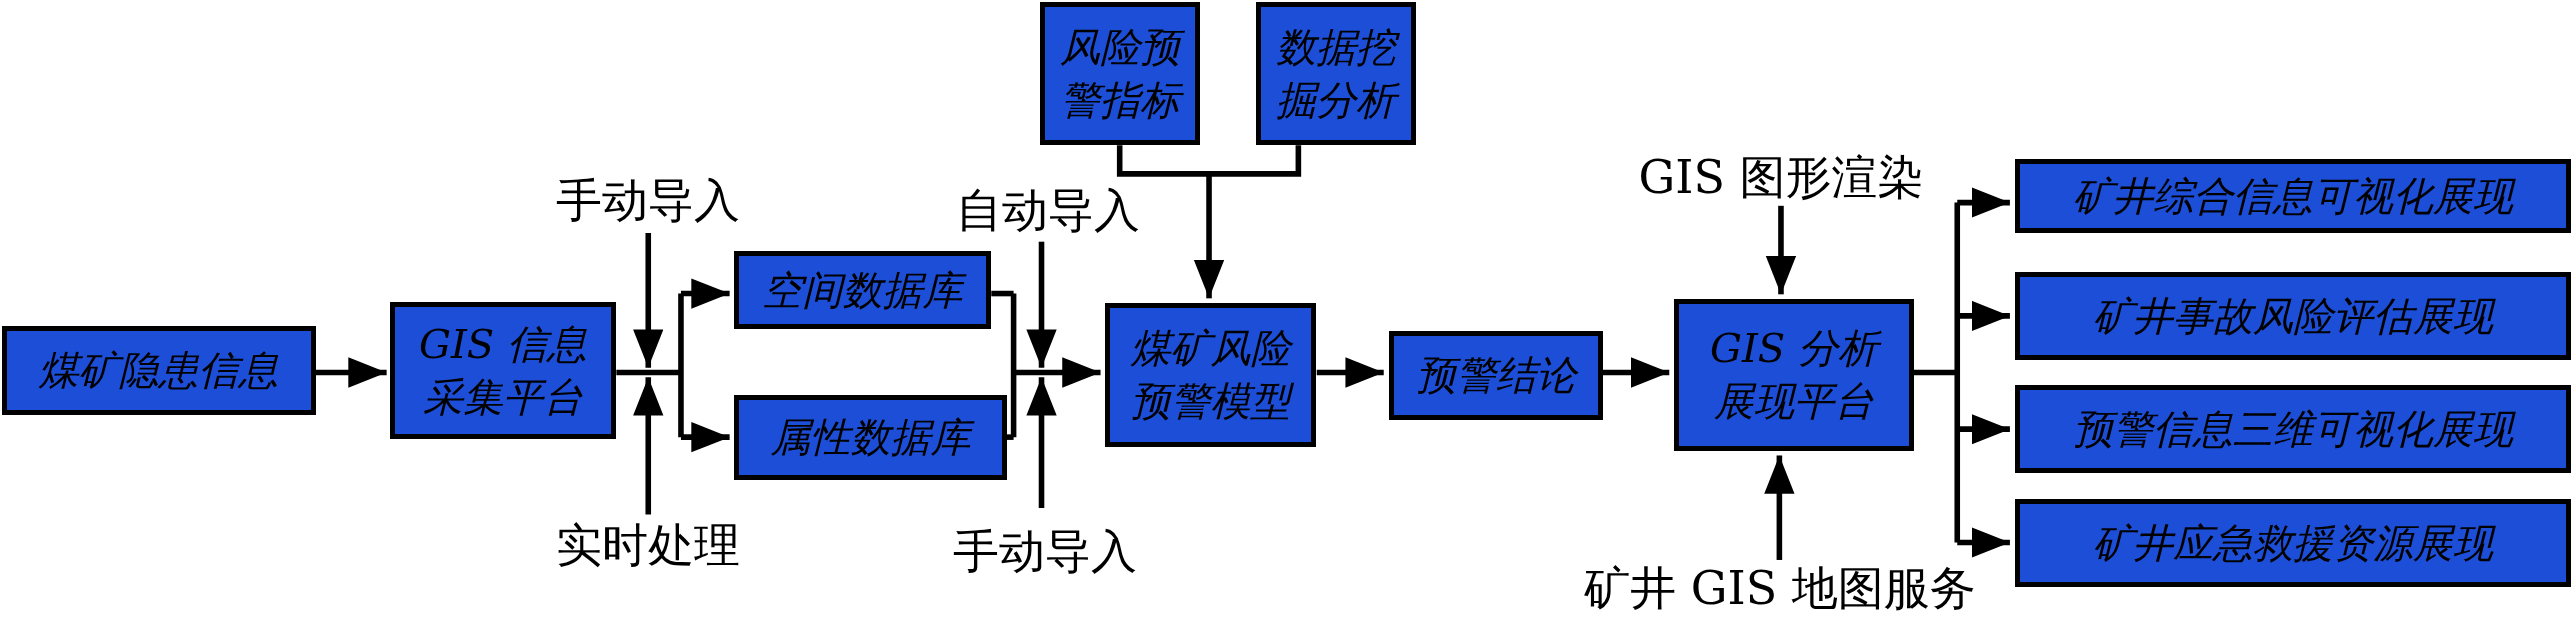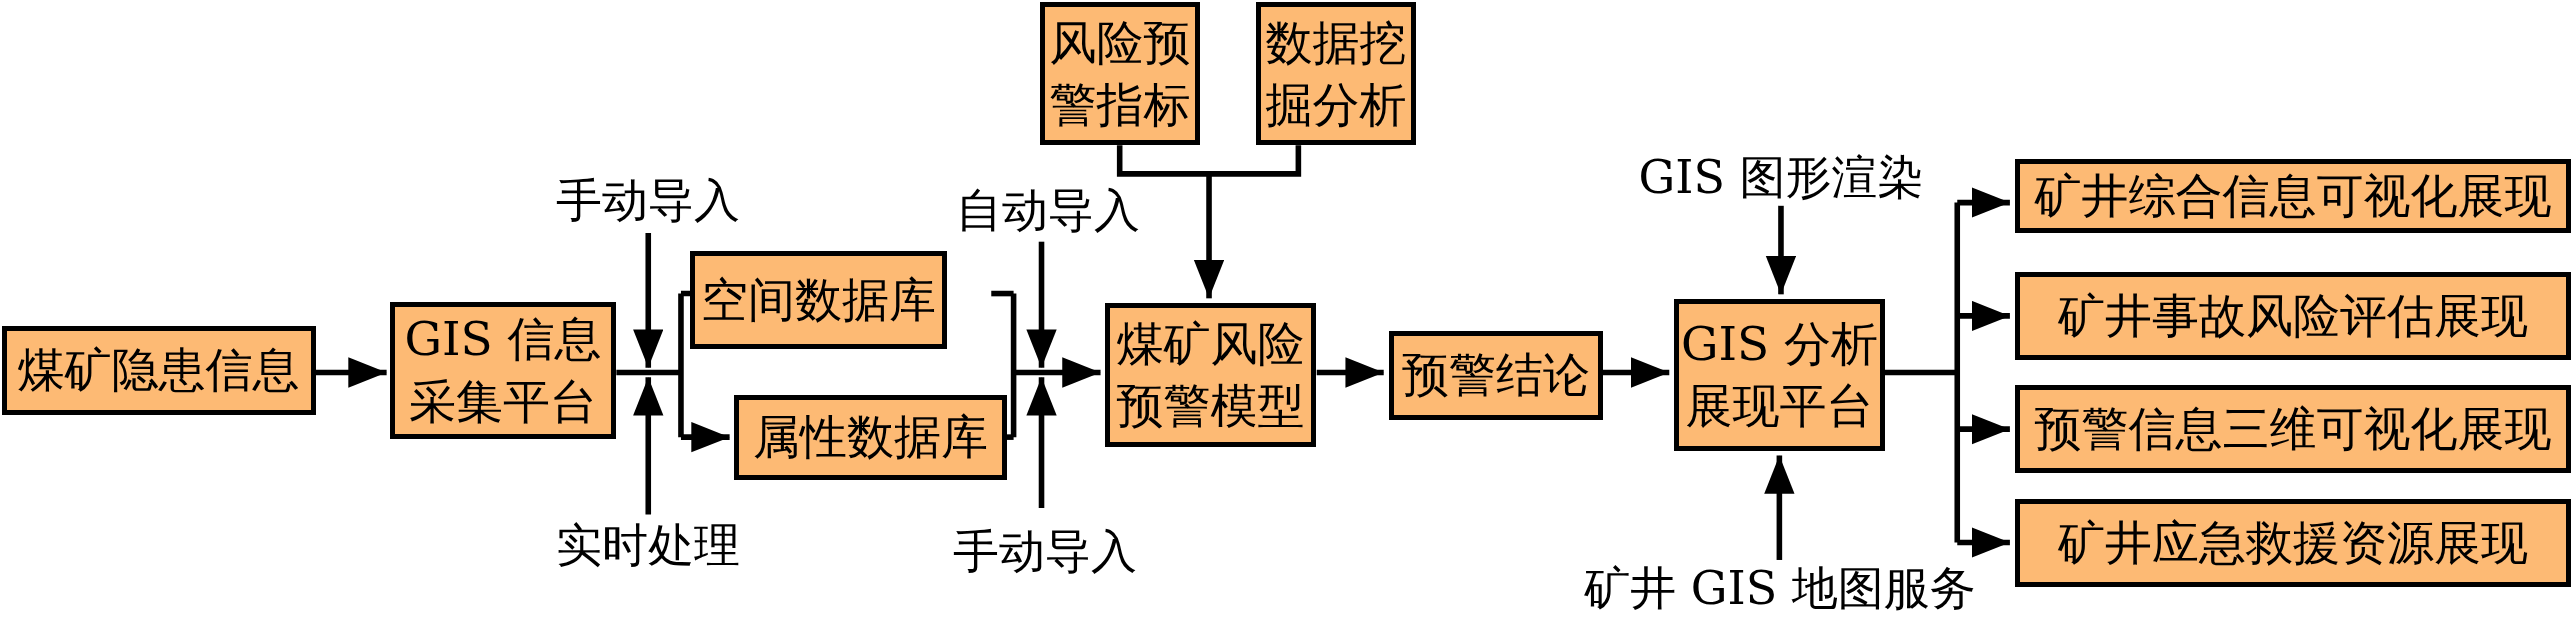--- a/index.html
+++ b/index.html
@@ -8,26 +8,27 @@
     width:2576px;height:619px;
     background:#ffffff;
     font-family:"DejaVu Serif","Liberation Serif",serif;
     color:#000;
   }
   .wires{position:absolute;left:0;top:0;width:2576px;height:619px;}
   .node{
     position:absolute;
     box-sizing:border-box;
     border:5.6px solid #000;
-    background:#fdba74;
+    background:#1d4ed8;
     display:flex;align-items:center;justify-content:center;
     text-align:center;
-    font-size:47px;line-height:1.32;
+    font-size:40px;line-height:1.32;
     white-space:pre-line;
     z-index:2;
+    font-style:italic;
   }
   .lbl{
     position:absolute;
     transform:translateX(-50%);
     font-size:46px;line-height:1.0;
     white-space:nowrap;
     z-index:2;
   }
 </style>
 </head>
@@ -77,36 +78,36 @@
       <line x1="2453" y1="538" x2="2519" y2="538" marker-end="url(#ah)"></line>
       <line x1="2453" y1="680" x2="2519" y2="680" marker-end="url(#ah)"></line>
     </g>
   </svg>
 
   <div class="node" style="left:1.6px;top:326px;width:314px;height:89px">煤矿隐患信息</div>
 
   <div class="node" style="left:390px;top:302px;width:226px;height:137px">GIS 信息
 采集平台</div>
 
-  <div class="node" style="left:690px;top:251px;width:257px;height:98px">空间数据库</div>
+  <div class="node" style="left:734px;top:251px;width:257px;height:78px">空间数据库</div>
 
   <div class="node" style="left:734px;top:395px;width:273px;height:85px">属性数据库</div>
 
   <div class="node" style="left:1040px;top:2.4px;width:160px;height:143px">风险预
 警指标</div>
 
   <div class="node" style="left:1256px;top:2.4px;width:160px;height:143px">数据挖
 掘分析</div>
 
   <div class="node" style="left:1105px;top:303px;width:211px;height:144px">煤矿风险
 预警模型</div>
 
   <div class="node" style="left:1389px;top:331px;width:214px;height:89px">预警结论</div>
 
-  <div class="node" style="left:1674px;top:299px;width:211px;height:152px">GIS 分析
+  <div class="node" style="left:1674px;top:299px;width:240px;height:152px">GIS 分析
 展现平台</div>
 
   <div class="node" style="left:2015px;top:159px;width:556px;height:74px">矿井综合信息可视化展现</div>
 
   <div class="node" style="left:2015px;top:272px;width:556px;height:88px">矿井事故风险评估展现</div>
 
   <div class="node" style="left:2015px;top:385px;width:556px;height:88px">预警信息三维可视化展现</div>
 
   <div class="node" style="left:2015px;top:499px;width:556px;height:88px">矿井应急救援资源展现</div>
 

